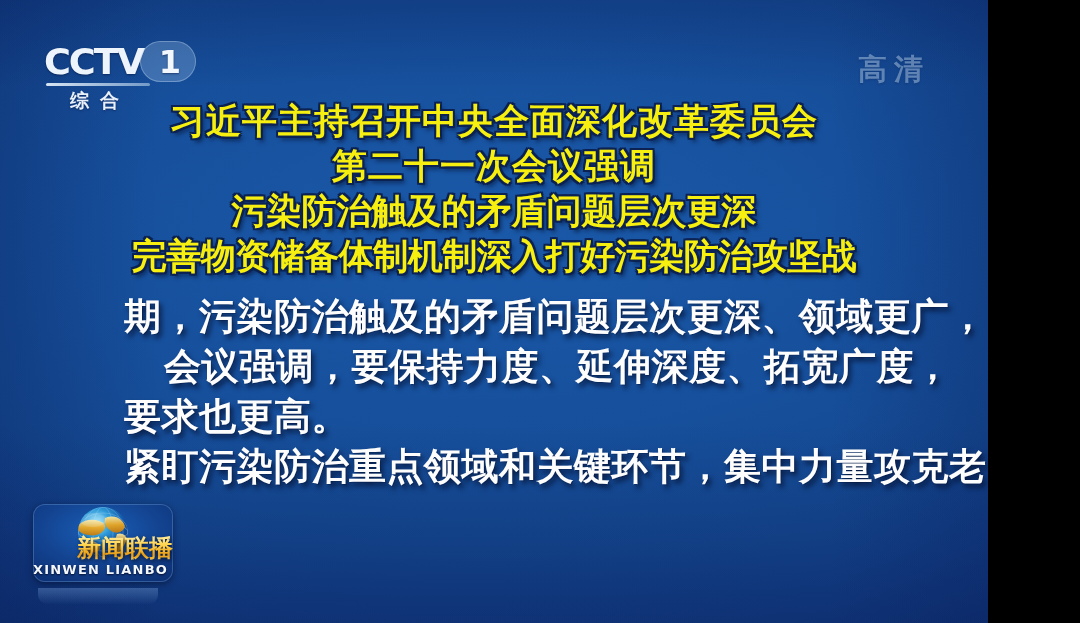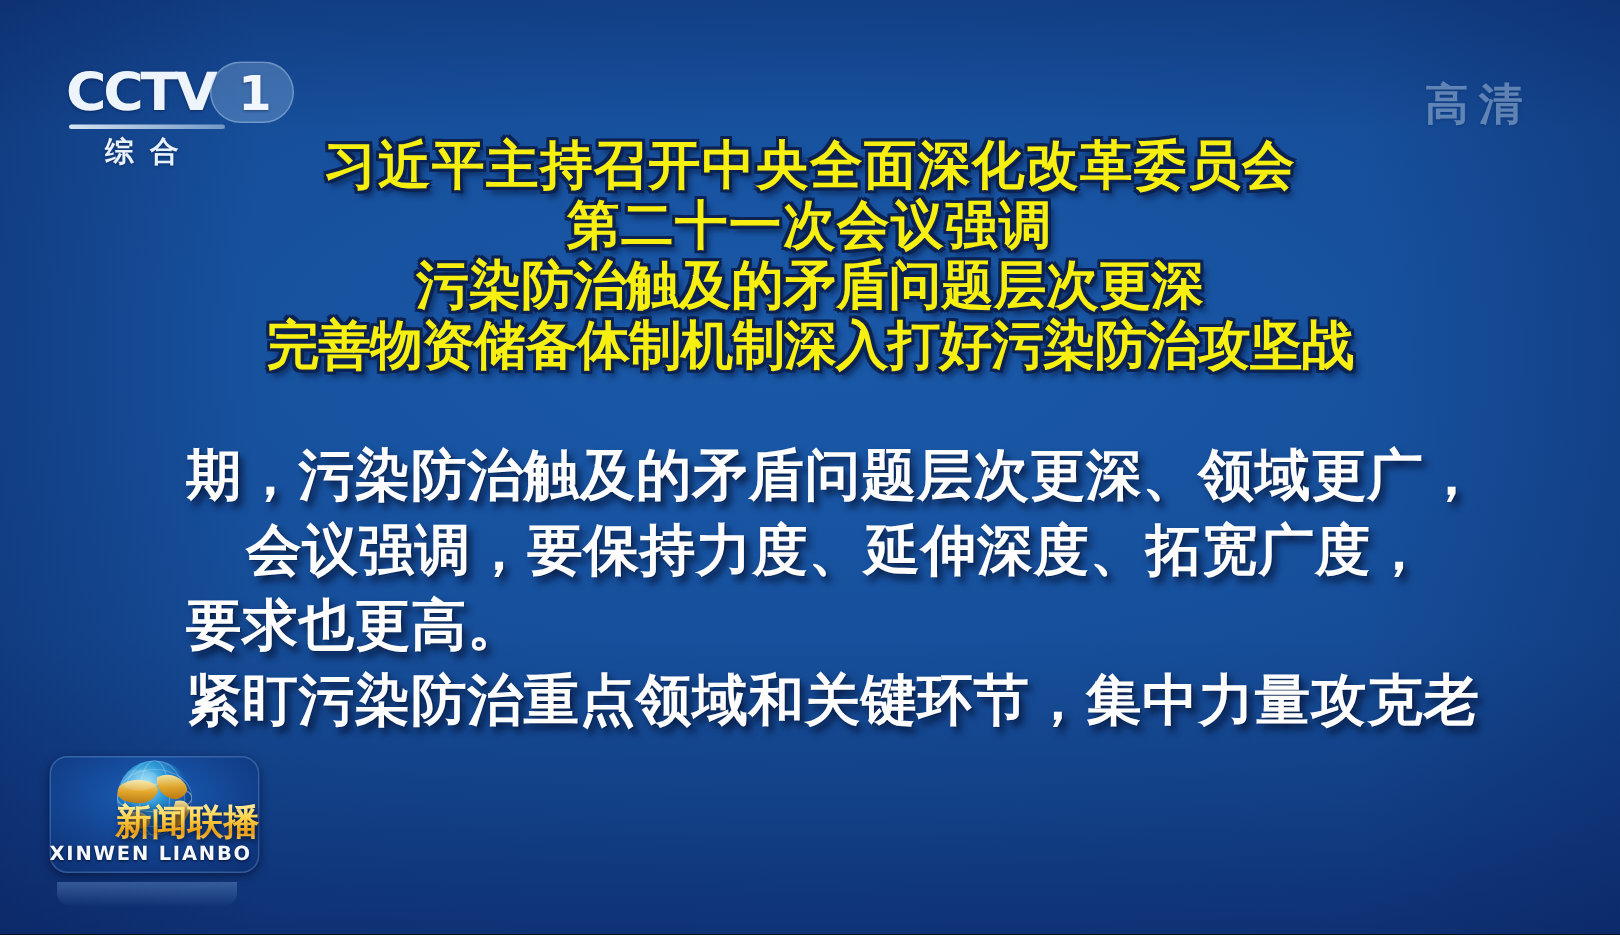--- a/index.html
+++ b/index.html
@@ -2,21 +2,21 @@
 <html><head>
 <meta charset="utf-8">
 <style>
   html, body {
     margin: 0;
     padding: 0;
     background: #000;
   }
   #screen {
     position: relative;
-    width: 1080px;
+    width: 988px;
     height: 623px;
     overflow: hidden;
     font-family: "DejaVu Sans", "Liberation Sans", sans-serif;
     background:
       radial-gradient(ellipse 120% 85% at 50% 38%, #1a59a8 0%, #17519e 32%, #154a93 55%, #133f88 78%, #10337a 100%);
   }
   
   #screen .vignette {
     position: absolute;
     inset: 0;
@@ -110,26 +110,27 @@
     position: absolute;
     left: 0;
     right: 0;
     top: 94px;
     text-align: center;
   }
   .headline-line {
     color: #f6ef10;
     font-weight: 700;
     line-height: 1.0;
-    margin: 0 0 5px 0;
+    margin: 10px 0 5px 0;
     letter-spacing: 0px;
     text-shadow:
       -2px 0 0 #0c2252, 2px 0 0 #0c2252, 0 -2px 0 #0c2252, 0 2px 0 #0c2252,
       -2px -2px 0 #0c2252, 2px -2px 0 #0c2252, -2px 2px 0 #0c2252, 2px 2px 0 #0c2252,
       3px 4px 4px rgba(3,14,45,0.65);
+    font-family: Liberation Serif, serif;
   }
   .headline-line.l1 { font-size: 35px; letter-spacing: 1px; }
   .headline-line.l2 { font-size: 35px; letter-spacing: 1px; }
   .headline-line.l3 { font-size: 35px; letter-spacing: 0px; }
   .headline-line.l4 { font-size: 35px; letter-spacing: -0.5px; }
 
   
   .body-text {
     position: absolute;
     left: 124px;

